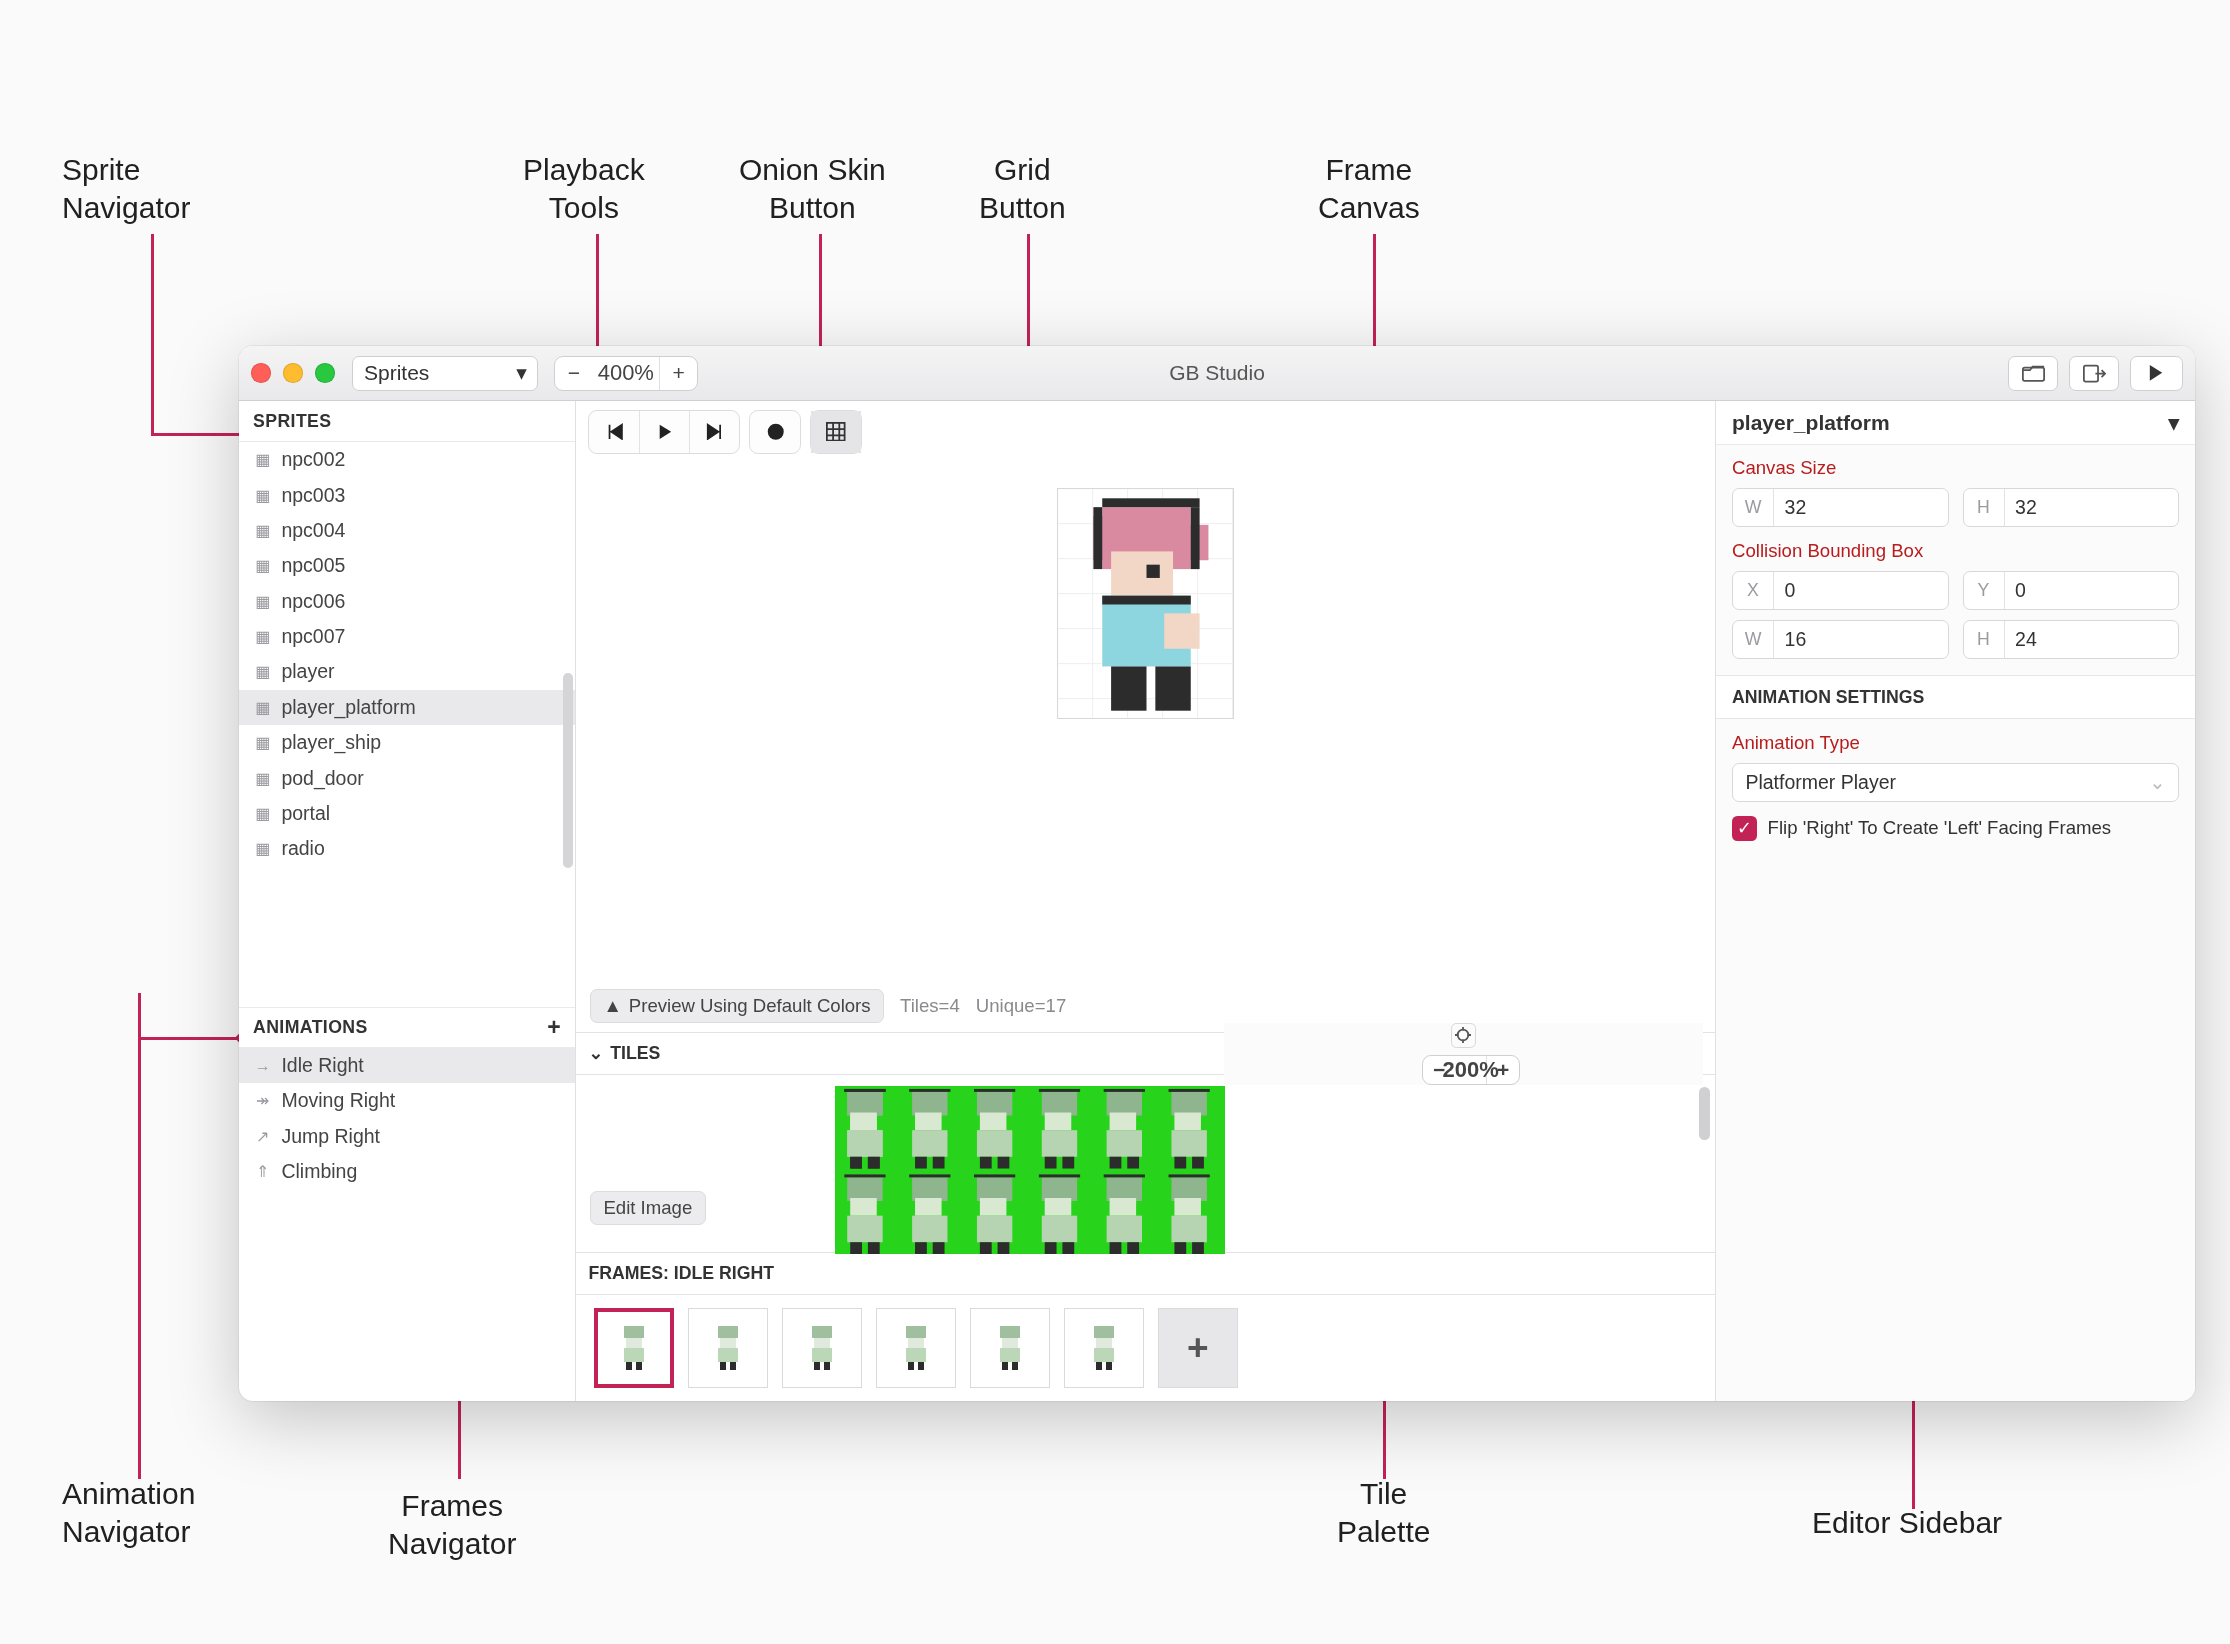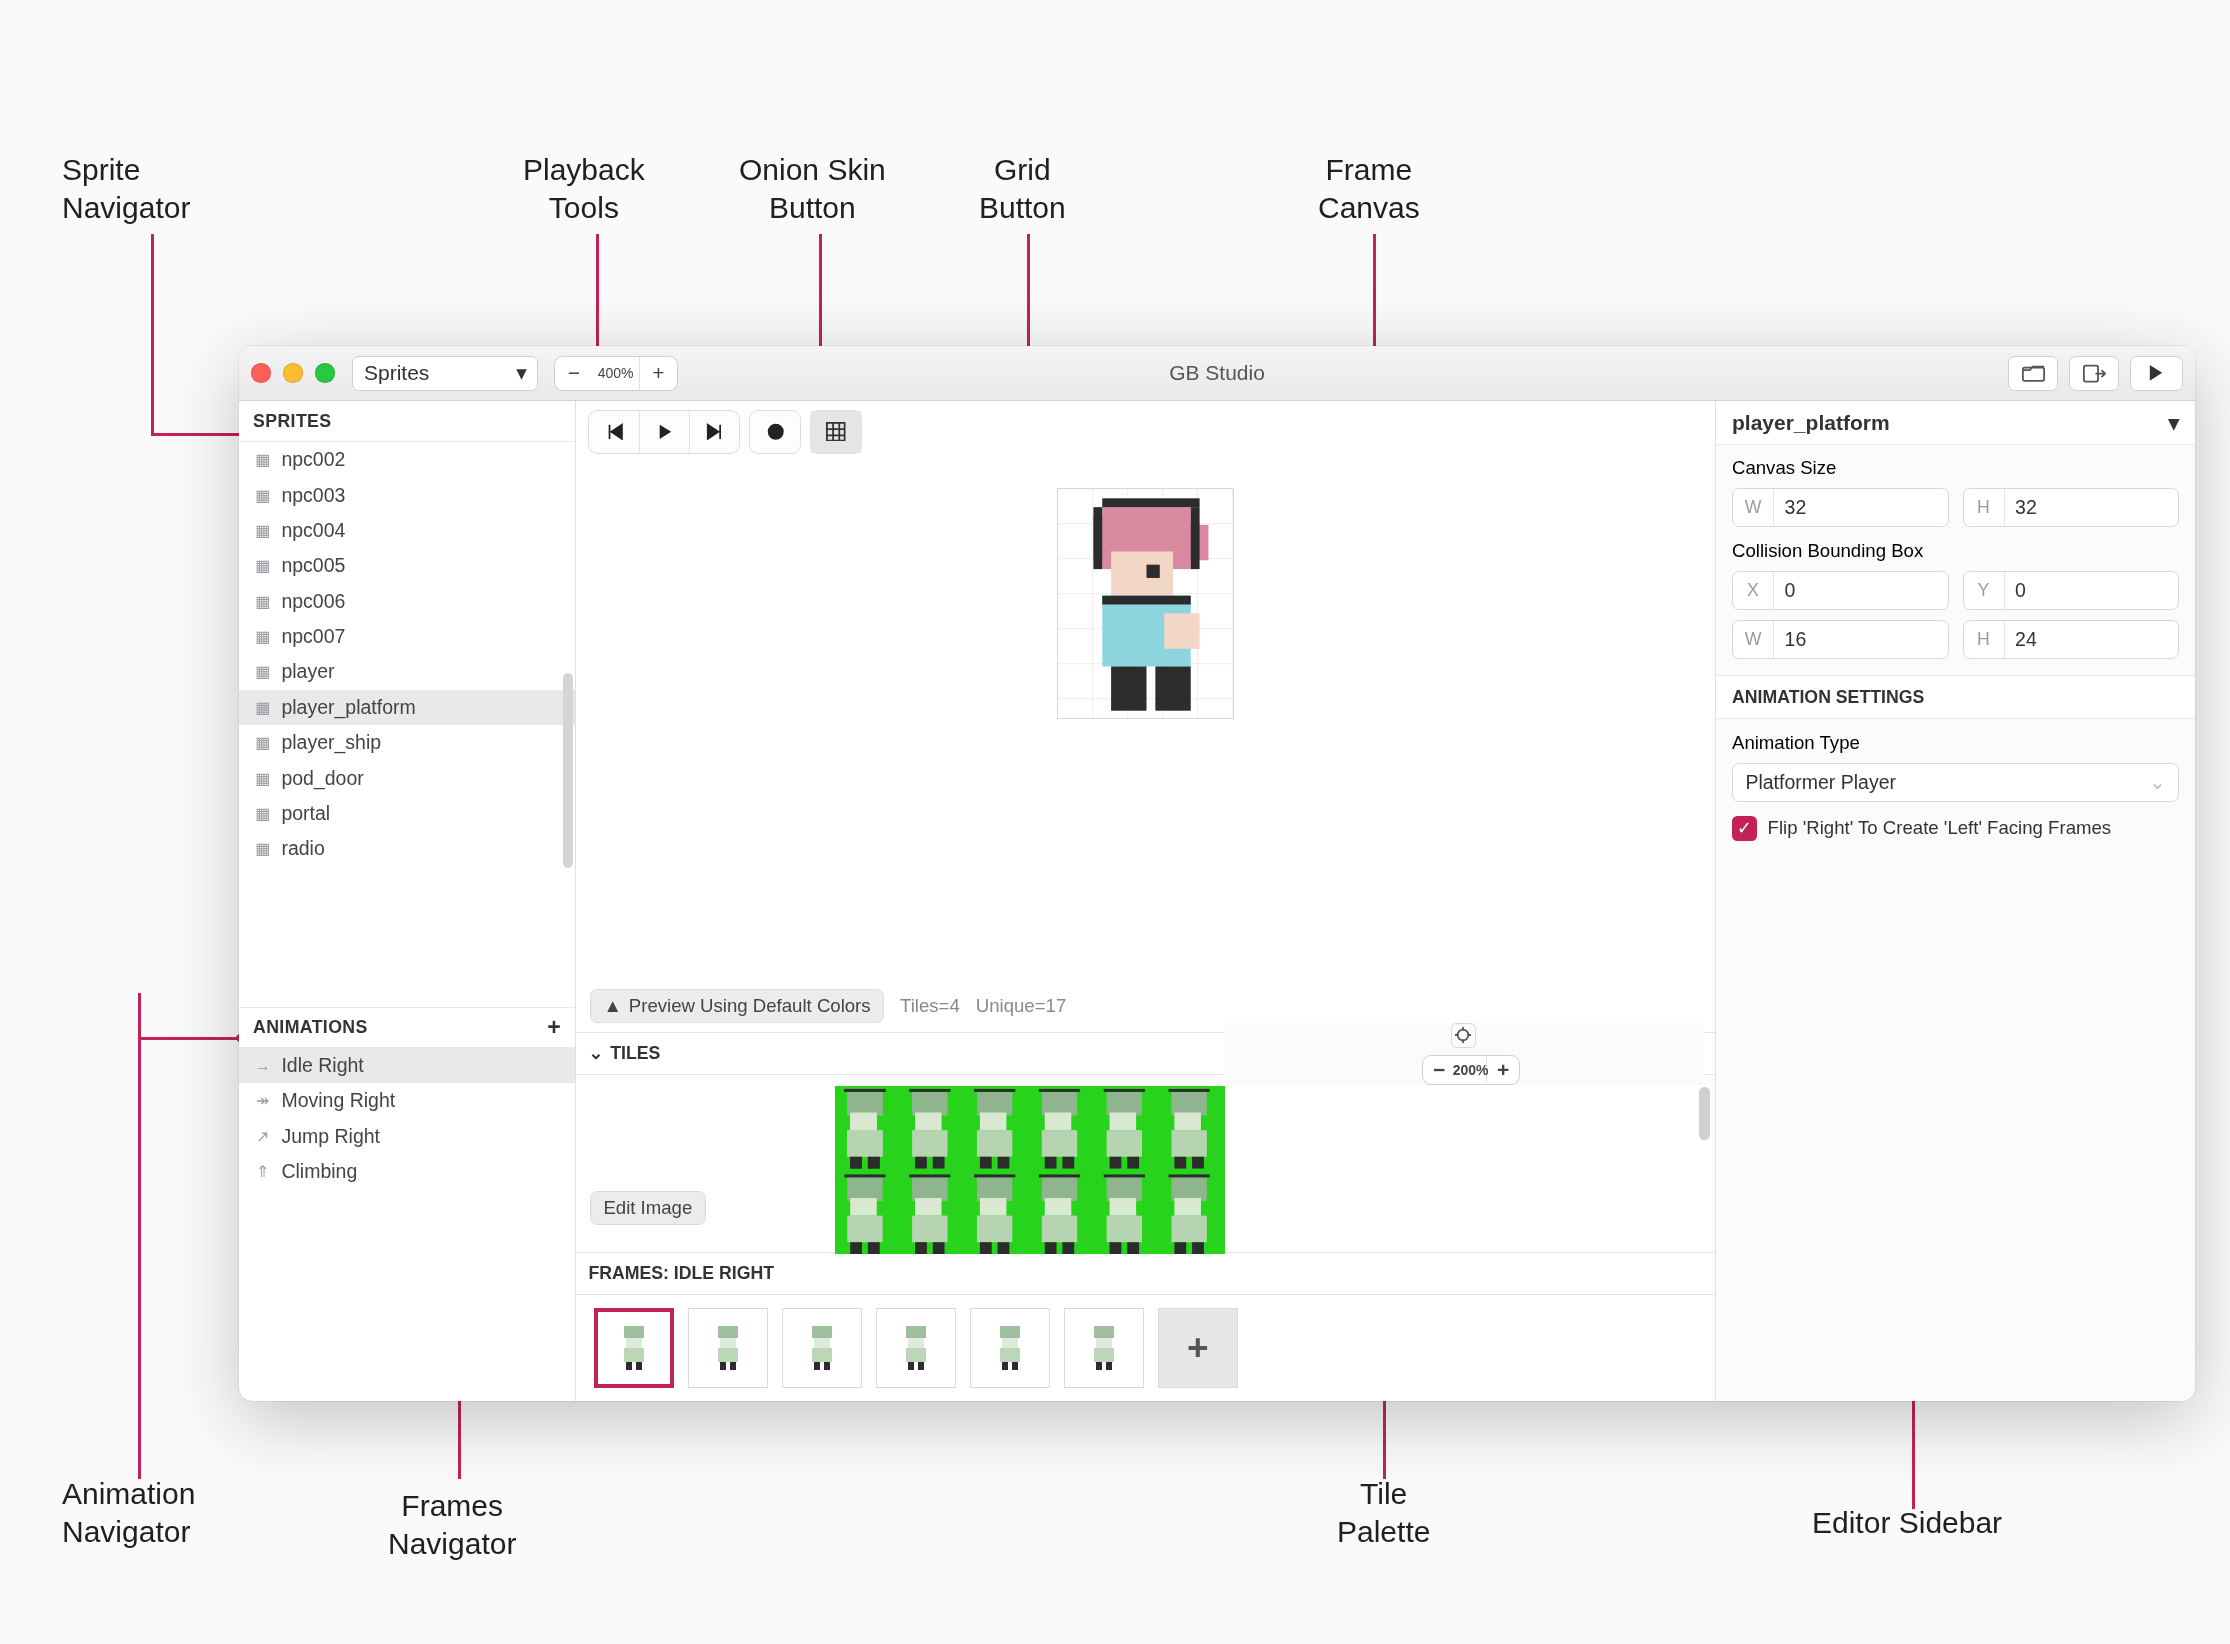--- a/index.html
+++ b/index.html
@@ -65,21 +65,21 @@
     display: flex; align-items: center; justify-content: space-between;
     background: #fff; border: 0.9px solid #cfcfd2; border-radius: 7px;
     height: 35px; width: 186px; padding: 0 10.6px; font-size: 21px;
   }
   .zoomgroup {
     display:flex; align-items:center; gap:0;
     margin-left: 16px;
     background:#fff; border:0.9px solid #cfcfd2; border-radius:8.9px; height:35px;
   }
   .zoomgroup .btn { width:37px; height:100%; display:flex;align-items:center;justify-content:center;font-size:21px;color:#444; }
-  .zoomgroup .btn.mid { font-size:14px; padding:0 5.3px; width:auto;}
+  .zoomgroup .btn.mid { font-size:22px; padding:0 5.3px; width:auto;}
   .titlecenter { position:absolute; left:0; right:0; text-align:center; font-size:21px; color:#555; pointer-events:none;}
   .title-right { margin-left:auto; display:flex; gap:10.6px;}
   .iconbtn {
     background:#fff; border:0.9px solid #cfcfd2; border-radius:7px;
     width:50px; height:35px; display:flex;align-items:center;justify-content:center;
   }
   .playbtn { width:53px;}
 
   .body { flex:1; display:flex; min-height:0;}
   .left {
@@ -164,21 +164,21 @@
 
   
   .right {
     width:479px; display:flex; flex-direction:column; background:#fbfbfc;
   }
   .sidebar-head {
     height:44px; display:flex; align-items:center; justify-content:space-between;
     padding:0 16px; font-size:21px; font-weight:600; background:#fff; border-bottom:0.9px solid #eaeaec;
   }
   .field-group { padding:12.4px 16px 0; }
-  .field-label { font-size:18.6px; color:#000000; margin-bottom:8.9px;}
+  .field-label { font-size:18.6px; color:#b91c1c; margin-bottom:8.9px;}
   .field-row { display:flex; gap:14px;}
   .input {
     display:flex; align-items:center; background:#fff; border:0.9px solid #d8d8da; border-radius:7px;
     height:39px; flex:1; overflow:hidden;
   }
   .input .prefix {
     width:41px; height:100%; display:flex;align-items:center;justify-content:center;
     color:#9a9aa0; font-size:17.7px; border-right:0.9px solid #e3e3e5;
   }
   .input .val { padding:0 10.6px; font-size:19.5px;}

